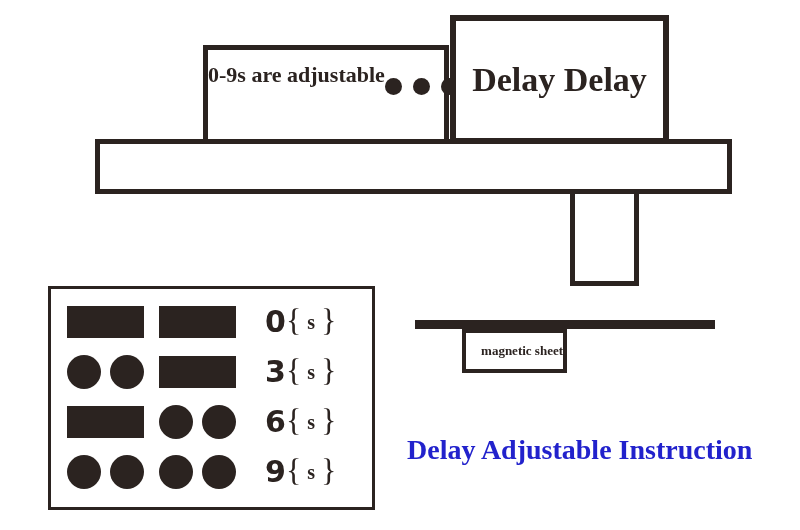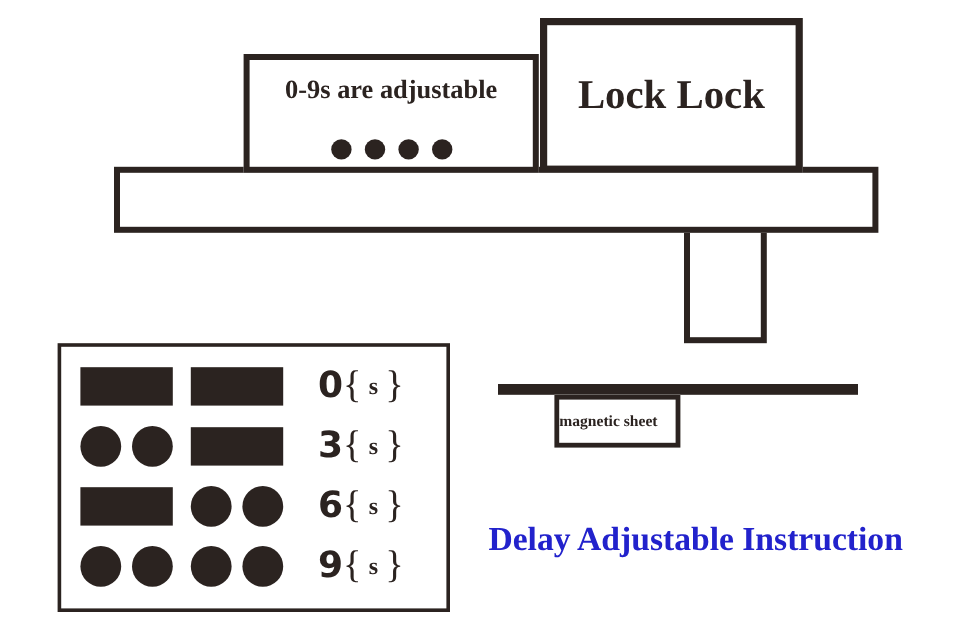--- a/index.html
+++ b/index.html
@@ -8,37 +8,37 @@
 
   #stage{
     position:relative; width:800px; height:530px;
     background:#ffffff; overflow:hidden;
   }
 
   .box{ position:absolute; border:5px solid var(--ink,#2b2320); background:#ffffff; }
 
   
   .adj-box{ left:203px; top:45px; width:246px; height:99px; z-index:2;
-            display:flex; flex-direction:column; align-items:center; }
+            display:flex; flex-direction:row; }
   .adj-label{ margin-top:12px; font-weight:bold; font-size:22px; white-space:nowrap; }
   .dots{ display:flex; gap:11px; margin-top:28px; }
   .dot{ width:17px; height:17px; border-radius:50%; background:var(--ink,#2b2320); }
 
   .lock-box{ left:450px; top:15px; width:219px; height:129px; border-width:6px; z-index:2;
              display:flex; align-items:center; justify-content:center; }
   .lock-label{ font-weight:bold; font-size:34px; white-space:nowrap; }
 
   .bar{ left:95px; top:139px; width:637px; height:55px; z-index:1; }
   .drop-box{ left:570px; top:189px; width:69px; height:97px; }
 
   
   .mag-line{ position:absolute; left:415px; top:320px; width:300px; height:9px;
              background:var(--ink,#2b2320); }
   .mag-box{ left:462px; top:329px; width:105px; height:44px; border-width:4px;
-            display:flex; align-items:center; justify-content:flex-start; }
+            display:flex; align-items:center; justify-content:flex-end; }
   .mag-label{ font-weight:bold; font-size:13px; white-space:nowrap; }
 
   
   .legend-box{ left:48px; top:286px; width:327px; height:224px; border-width:3px;
                padding:12px 0 0 16px; }
   .legend-row{ display:flex; align-items:center; height:42px; margin-bottom:8px; }
   .slots{ display:flex; align-items:center; gap:15px; width:172px; }
   .shape-rect{ width:77px; height:32px; background:var(--ink,#2b2320); }
   .dot-pair{ display:flex; gap:9px; width:77px; }
   .pair-dot{ width:34px; height:34px; border-radius:50%; background:var(--ink,#2b2320); }
@@ -62,21 +62,21 @@
     <div class="adj-label">0-9s are adjustable</div>
     <div class="dots">
         <span class="dot"></span>
         <span class="dot"></span>
         <span class="dot"></span>
         <span class="dot"></span>
       </div>
   </div>
 
   <div class="box lock-box">
-    <div class="lock-label">Lock Lock</div>
+    <div class="lock-label">Delay Delay</div>
   </div>
 
   <div class="box bar"></div>
   <div class="box drop-box"></div>
 
   <div class="mag-line"></div>
   <div class="box mag-box">
     <span class="mag-label">magnetic sheet</span>
   </div>
 

